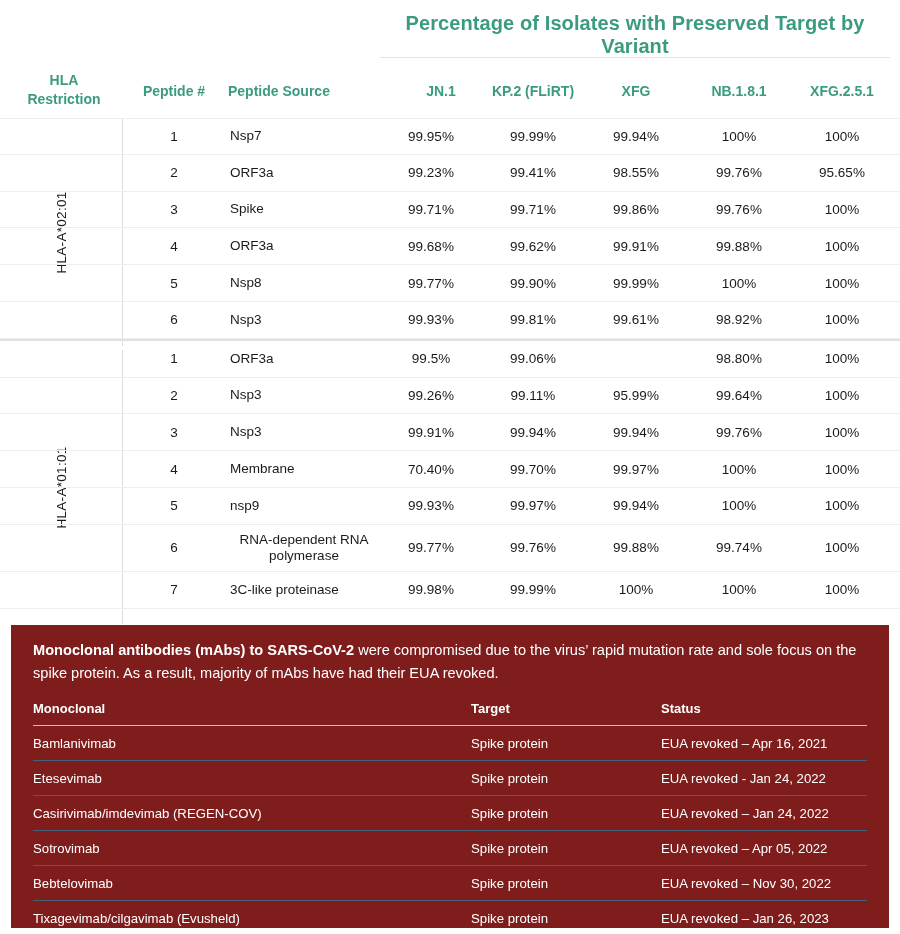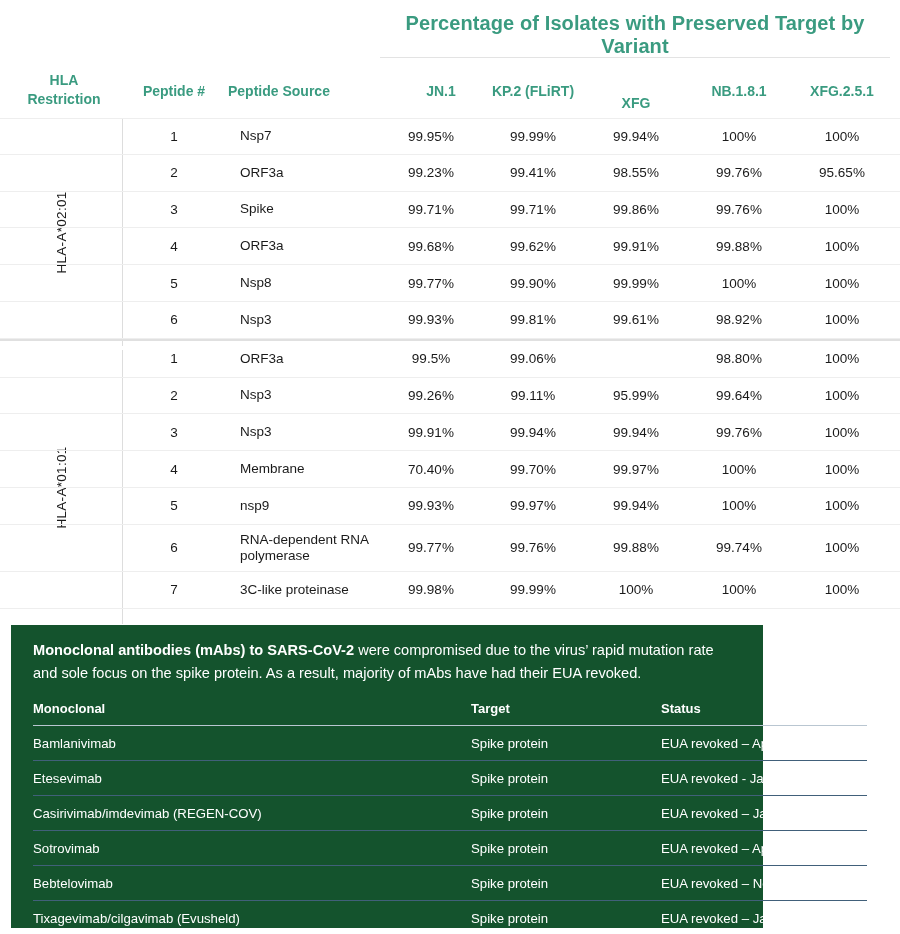--- a/index.html
+++ b/index.html
@@ -31,21 +31,21 @@
     position: absolute;
     color: #3a9b80;
     font-size: 14px;
     font-weight: bold;
   }
   .hdr-hla   { left: 14px;  top: 71px;  width: 100px; text-align: center; line-height: 19px; }
   .hdr-pnum  { left: 126px; top: 83px;  width: 96px;  text-align: center; }
   .hdr-psrc  { left: 228px; top: 83px;  width: 150px; text-align: left; }
   .hdr-v0 { left: 391px; top: 83px; width: 100px; text-align: center; }
   .hdr-v1 { left: 483px; top: 83px; width: 100px; text-align: center; }
-  .hdr-v2 { left: 586px; top: 83px; width: 100px; text-align: center; margin-top: 12px; }
+  .hdr-v2 { left: 586px; top: 83px; width: 100px; text-align: center; }
   .hdr-v3 { left: 689px; top: 83px; width: 100px; text-align: center; }
   .hdr-v4 { left: 792px; top: 83px; width: 100px; text-align: center; }
 
   .tbl-top { position: absolute; left: 0; top: 118px; width: 900px; }
 
   .vline {
     position: absolute;
     left: 122px; width: 1px;
     background: #dddddd;
   }
@@ -66,21 +66,21 @@
   }
 
   .cell {
     position: absolute;
     top: 0; height: 100%;
     display: flex; align-items: center;
     font-size: 13.5px;
     color: #1a1a1a;
   }
   .c-num  { left: 126px; width: 96px;  justify-content: center; }
-  .c-src  { left: 240px; width: 148px; justify-content: flex-start; line-height: 16px; }
+  .c-src  { left: 230px; width: 148px; justify-content: flex-start; line-height: 16px; text-align: center; }
   .c-v0 { left: 381px; width: 100px; justify-content: center; }
   .c-v1 { left: 483px; width: 100px; justify-content: center; }
   .c-v2 { left: 586px; width: 100px; justify-content: center; }
   .c-v3 { left: 689px; width: 100px; justify-content: center; }
   .c-v4 { left: 792px; width: 100px; justify-content: center; }
 
   .hla-label {
     position: absolute;
     left: 0; width: 122px;
     display: flex; align-items: center; justify-content: center;
@@ -92,22 +92,22 @@
     white-space: nowrap;
     letter-spacing: .3px;
   }
   .hla-a { top: 118px; height: 228px; }
   .hla-b { top: 350px; height: 274px; }
 
   
   .mab-panel {
     position: absolute;
     left: 11px; top: 625px;
-    width: 752px; height: 303px;
-    background: #14532d;
+    width: 878px; height: 303px;
+    background: #7f1d1d;
     padding: 14px 22px 0 22px;
   }
   .mab-intro {
     color: #ffffff;
     font-size: 14.6px;
     line-height: 23px;
     margin-bottom: 16px;
   }
   .mab-intro b { font-weight: bold; }
 

